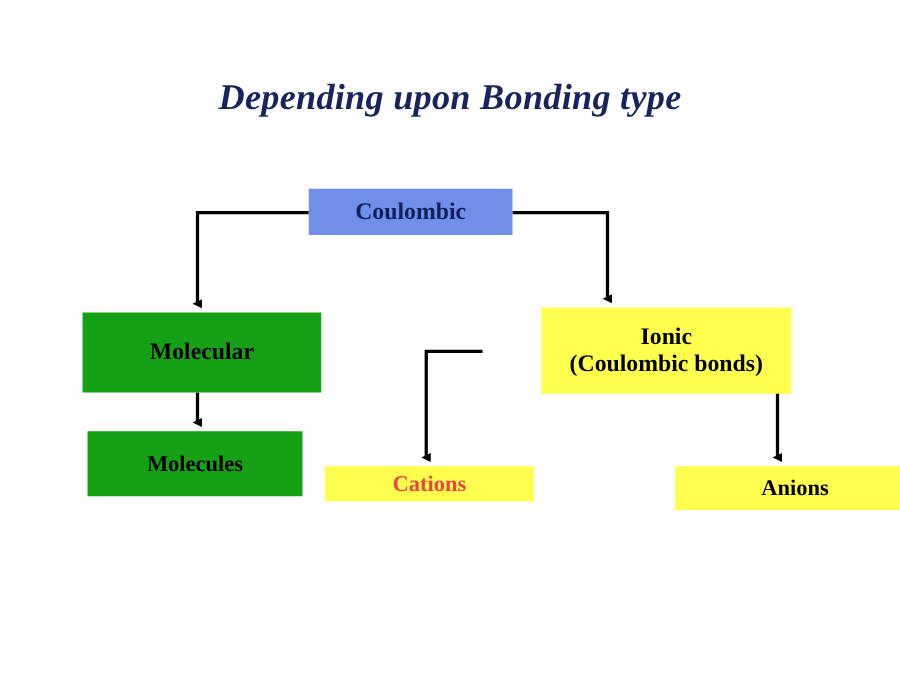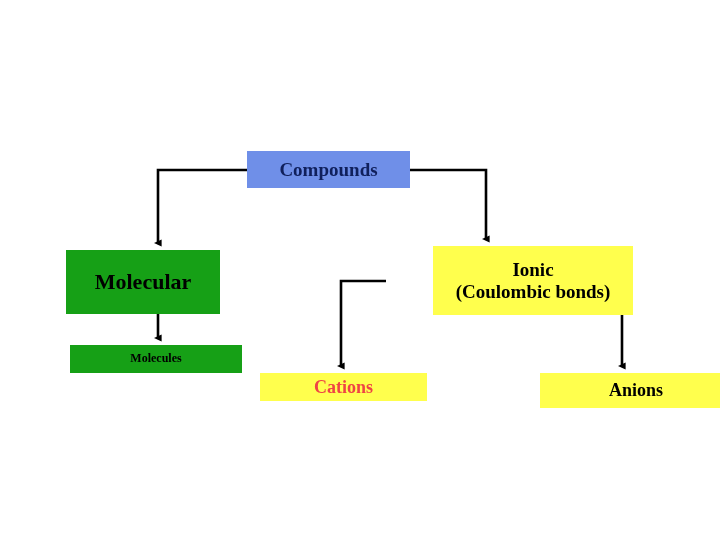--- a/index.html
+++ b/index.html
@@ -63,44 +63,44 @@
     top: 151px;
     width: 163px;
     height: 37px;
     background: #6f8fe8;
     color: #10205c;
     font-size: 19px;
   }
   #node-molecular {
     left: 66px;
     top: 250px;
-    width: 154px;
+    width: 191px;
     height: 64px;
     background: #16a016;
     color: #000000;
-    font-size: 22px;
+    font-size: 19px;
   }
   #node-ionic {
     left: 386px;
     top: 246px;
     width: 200px;
     height: 69px;
     background: #ffff4d;
     color: #000000;
     font-size: 19px;
     margin-left: 47px;
   }
   #node-molecules {
     left: 70px;
     top: 345px;
     width: 172px;
-    height: 28px;
+    height: 52px;
     background: #16a016;
     color: #000000;
-    font-size: 12px;
+    font-size: 18px;
   }
   #node-cations {
     left: 260px;
     top: 373px;
     width: 167px;
     height: 28px;
     background: #ffff4d;
     color: #ef4444;
     font-size: 18px;
   }
@@ -112,20 +112,21 @@
     background: #ffff4d;
     color: #000000;
     font-size: 18px;
   }
 </style>
 </head>
 <body>
 
 <div id="slide">
 
+  <div class="title">Depending upon Bonding type</div>
 
   <svg id="diagram-svg" viewBox="0 0 720 540" xmlns="http://www.w3.org/2000/svg">
     <defs>
       <marker id="arrowhead" markerWidth="9" markerHeight="9" refX="4.2" refY="4.2" orient="auto" markerUnits="userSpaceOnUse">
         <path d="M 0.6 0.6 L 7.8 0.6 L 4.2 8.2 Z" fill="#000000"></path>
       </marker>
     </defs>
 
     <g>
       <path d="M 247 170 L 158 170 L 158 243" fill="none" stroke="#000000" stroke-width="2.6" marker-end="url(#arrowhead)"></path>
@@ -142,21 +143,21 @@
     <g>
       <path d="M 386 281 L 341 281 L 341 366" fill="none" stroke="#000000" stroke-width="2.6" marker-end="url(#arrowhead)"></path>
     </g>
 
     <g>
       <path d="M 586 281 L 622 281 L 622 366" fill="none" stroke="#000000" stroke-width="2.6" marker-end="url(#arrowhead)"></path>
     </g>
   </svg>
 
   <div class="node" id="node-compounds">
-    <span class="line">Compounds</span>
+    <span class="line">Coulombic</span>
   </div>
 
   <div class="node" id="node-molecular">
     <span class="line">Molecular</span>
   </div>
 
   <div class="node" id="node-ionic">
     <span class="line">Ionic</span>
     <span class="line">(Coulombic bonds)</span>
   </div>

